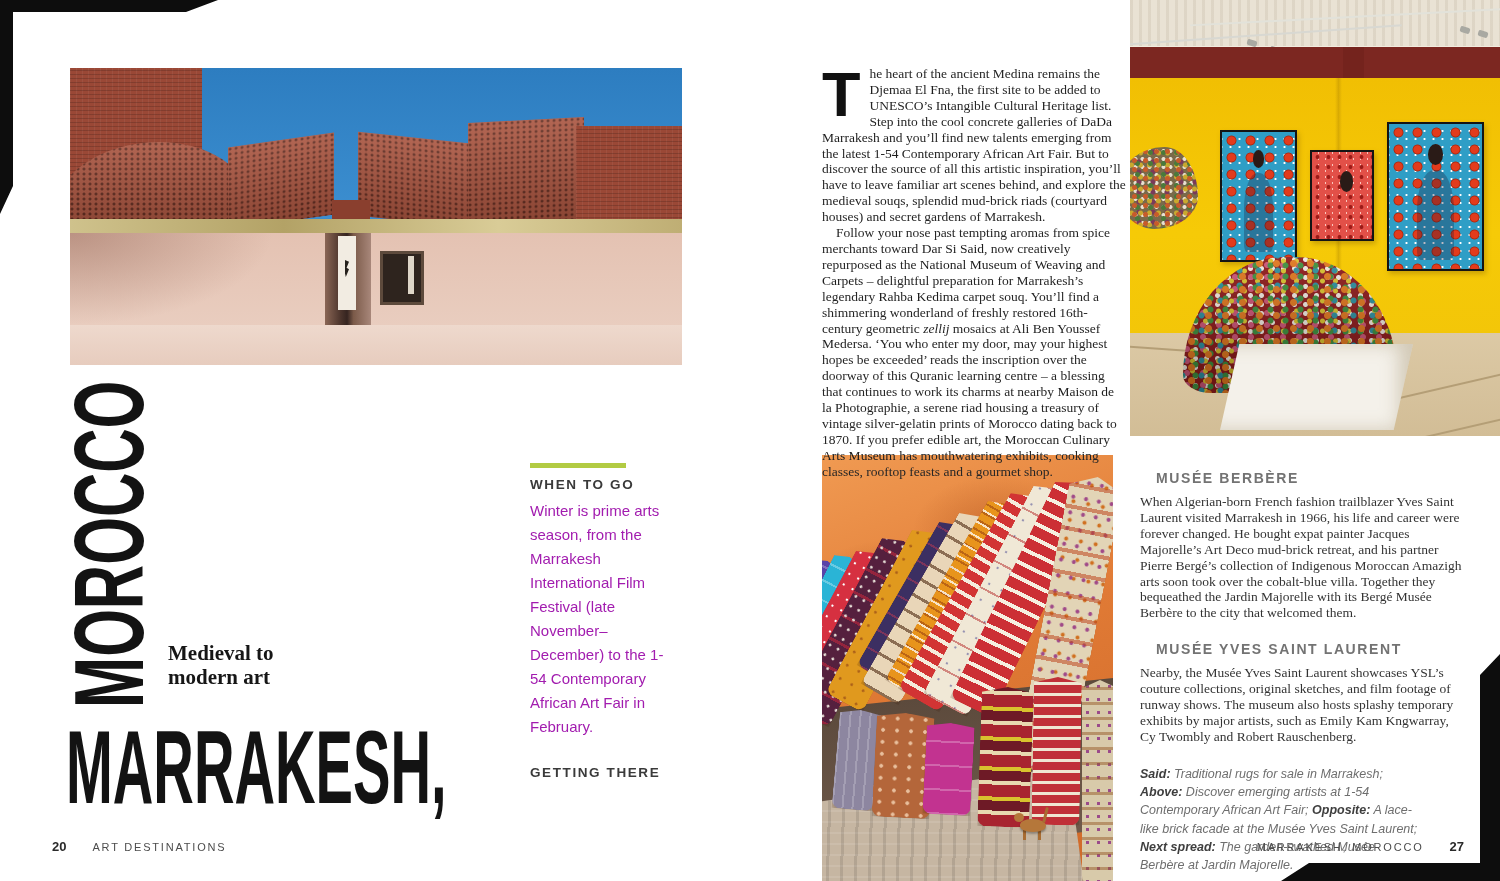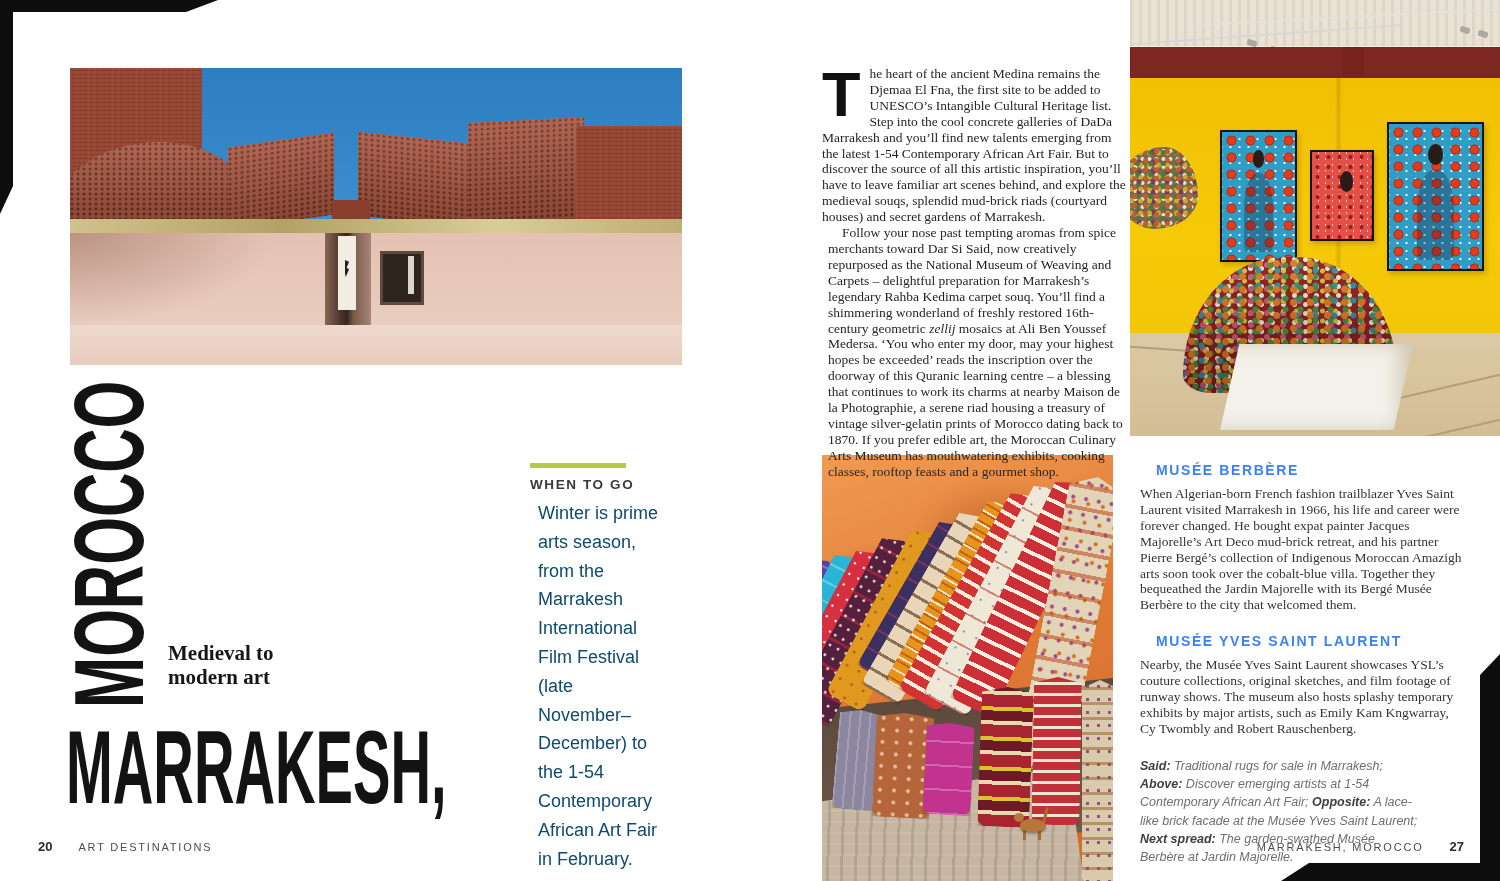--- a/index.html
+++ b/index.html
@@ -18,42 +18,42 @@
     letter-spacing:0px;color:#131313;white-space:nowrap;}
   #tagline{position:absolute;left:168px;top:641px;width:160px;
     font-family:"Liberation Serif",serif;font-weight:bold;font-size:21px;line-height:1.16;color:#161616;}
   #city-title{position:absolute;left:66px;top:720px;transform-origin:0 0;transform:scaleX(0.54);
     font-weight:bold;font-size:104px;line-height:.92;color:#131313;white-space:nowrap;}
 
   
   #sidebar{position:absolute;left:530px;top:463px;width:140px;}
   .accent-bar{width:96px;height:5px;background:#b2cb43;margin-bottom:9px;}
   .side-head{font-size:13.5px;font-weight:bold;letter-spacing:1.6px;color:#3a3a3a;margin:0 0 7px;}
-  .side-body{font-size:18px;line-height:1.6;color:#0c4a6e;margin:0 8px 26px;}
+  .side-body{font-size:15px;line-height:1.6;color:#a21caf;margin:0 0 26px;}
 
   
   #article{position:absolute;left:822px;top:66px;width:305px;
     font-family:"Liberation Serif",serif;font-size:13.5px;line-height:15.9px;color:#262626;}
   #article p{margin:0;}
-  #article p.indent{text-indent:14px;margin-left:6px;}
+  #article p.indent{text-indent:14px;}
   .dropcap{float:left;font-family:"Liberation Sans",sans-serif;font-weight:bold;
     font-size:63px;line-height:50px;margin:3px 9px 0 0;color:#111;}
   #article b{font-weight:normal;color:#1c1c1c;}
 
   
   #right-col{position:absolute;left:1140px;top:462px;width:324px;}
-  .section-head{font-size:14px;font-weight:bold;letter-spacing:1.6px;color:#3b82f6;margin:0 0 8px;padding-left:16px;}
+  .section-head{font-size:14px;font-weight:bold;letter-spacing:1.6px;color:#737373;margin:8px 0 8px;padding-left:16px;}
   .section-body{font-family:"Liberation Serif",serif;font-size:13.5px;line-height:15.9px;
     color:#333;margin:0 0 20px;}
   #caption{width:278px;font-style:italic;font-size:12.5px;line-height:18.3px;color:#6e6e6e;margin-top:18px;}
   #caption b{color:#3f3f3f;font-style:italic;}
 
   
   .folio{position:absolute;top:839px;font-size:11px;letter-spacing:1.8px;color:#4c4c4c;display:flex;gap:26px;align-items:baseline;}
-  #folio-left{left:38px;}
+  #folio-left{left:52px;}
   #folio-right{right:36px;}
   .folio .num{font-size:13px;font-weight:bold;letter-spacing:0;color:#2a2a2a;}
 
   
   #photo-ysl{position:absolute;left:70px;top:68px;width:612px;height:297px;overflow:hidden;background:#3b8bc9;}
   #photo-ysl .sky{position:absolute;inset:0;background:linear-gradient(180deg,#2d7dc0 0%,#3f92d3 60%,#5aa3dc 100%);}
   .brickflat{background-color:#9a4836;background-image:
      repeating-linear-gradient(0deg,rgba(0,0,0,.16) 0 1px,transparent 1px 4px),
      repeating-linear-gradient(90deg,rgba(255,255,255,.05) 0 1px,transparent 1px 6px);}
   .lattice{background-color:#a9543f;background-image:

